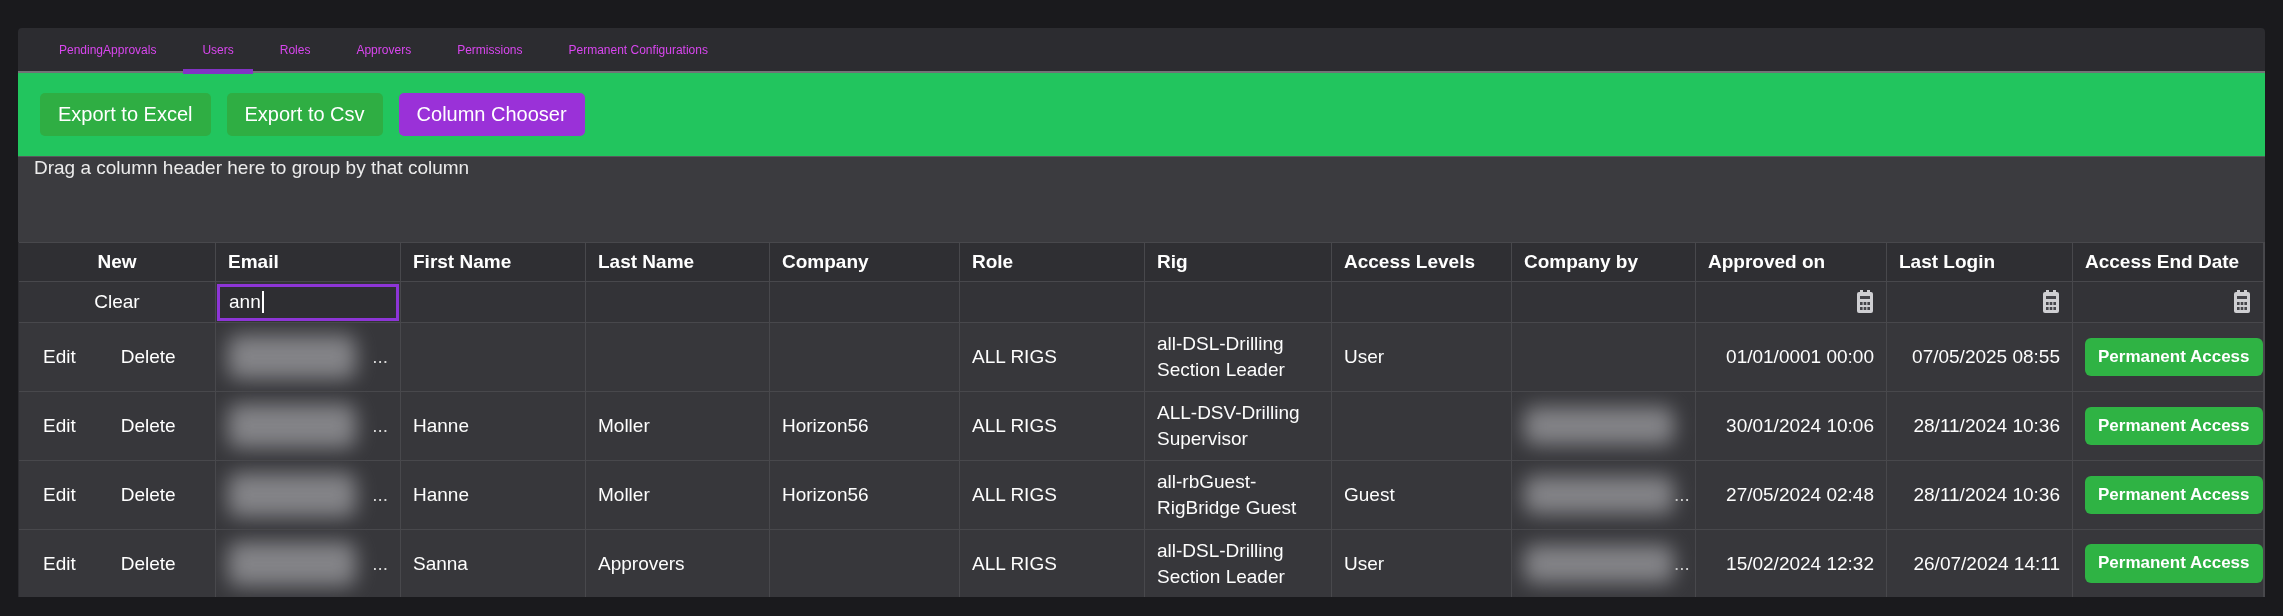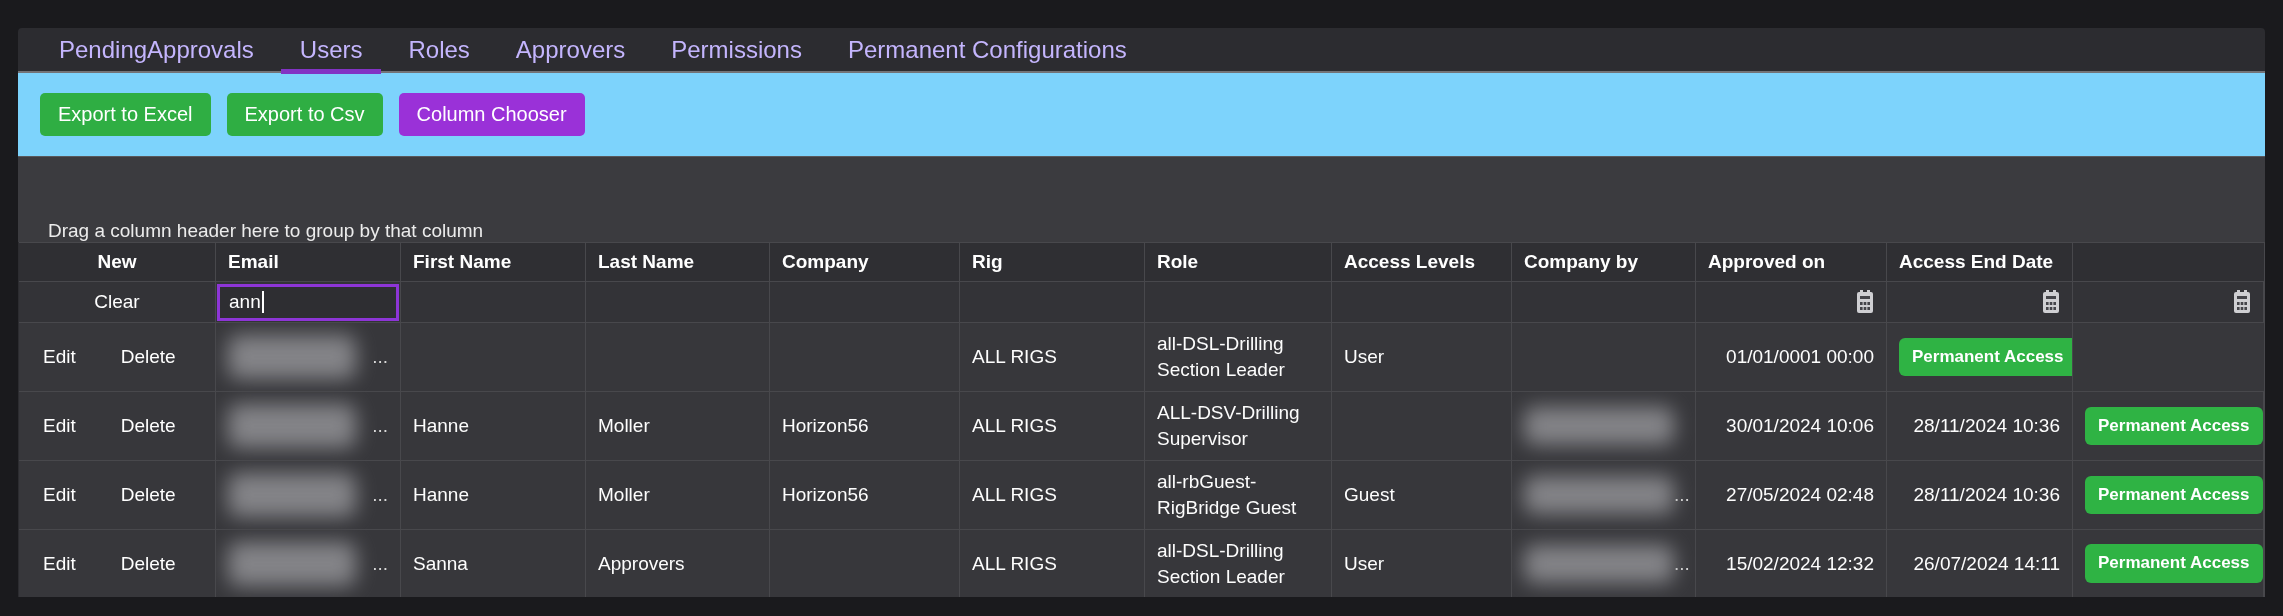--- a/index.html
+++ b/index.html
@@ -5,35 +5,35 @@
   * { margin:0; padding:0; box-sizing:border-box; }
   html,body { width:2283px; height:616px; background:#1a1a1d; overflow:hidden;
               font-family:"Liberation Sans", sans-serif; }
   .page { position:relative; width:2283px; height:616px; background:#1a1a1d; }
   .panel { position:absolute; left:18px; top:28px; width:2247px; }
 
   
   .tabbar { height:45px; background:#2c2c30; display:flex; align-items:center;
             border-bottom:2px solid #737377; padding-left:18px; border-radius:4px 4px 0 0; }
   .tab { position:relative; height:45px; display:flex; align-items:center;
-         padding:0 23px; color:#c4b5fd; font-size:24px; cursor:pointer; white-space:nowrap; }
+         padding:0 23px; color:#d946ef; font-size:12px; cursor:pointer; white-space:nowrap; }
   .tab.active::after { content:""; position:absolute; left:4px; right:4px; bottom:-2px;
                        height:5px; background:#8233c4; }
 
   
-  .toolbar { height:84px; background:#7dd3fc; display:flex; align-items:center;
+  .toolbar { height:84px; background:#22c55e; display:flex; align-items:center;
              gap:16px; padding-left:22px; border-bottom:1px solid #58585c; }
   .btn { border:none; border-radius:5px; color:#fff; font-size:20px;
          font-family:"Liberation Sans", sans-serif; padding:10px 18px; cursor:pointer; }
   .btn.green  { background:#2fae43; }
   .btn.purple { background:#9a31d8; }
 
   
-  .group-panel { height:85px; background:#3b3b3f; display:flex; align-items:flex-end;
-                 padding-left:30px; color:#ececec; font-size:19px; }
+  .group-panel { height:85px; background:#3b3b3f; display:flex; align-items:flex-start;
+                 padding-left:16px; color:#ececec; font-size:19px; }
 
   
   .grid { background:#37373b; border-right:1px solid #48484c; border-left:1px solid #2c2c30; }
   .grow { display:grid;
           grid-template-columns:197px 185px 185px 184px 190px 185px 187px 180px 184px 191px 186px 191px; }
   .cell { border-right:1px solid #48484c; display:flex; align-items:center;
           padding:0 12px; color:#fdfdfd; font-size:19px; overflow:hidden; line-height:1.35; }
   .cell.right { justify-content:flex-end; }
   .cell.center { justify-content:center; }
   .hdr-row { height:39px; background:#2f2f33; border-top:1px solid #48484c; }
@@ -89,25 +89,26 @@
 
     <div class="grid" id="grid">
         <div class="grow hdr-row">
           <div class="cell center">
             <a class="gridlink">New</a>
           </div>
           <div class="cell">Email</div>
           <div class="cell">First Name</div>
           <div class="cell">Last Name</div>
           <div class="cell">Company</div>
+          <div class="cell">Role</div>
           <div class="cell">Rig</div>
-          <div class="cell">Role</div>
           <div class="cell">Access Levels</div>
           <div class="cell">Company by</div>
           <div class="cell">Approved on</div>
+          <div class="cell">Last Login</div>
           <div class="cell">Access End Date</div>
         </div>
         <div class="grow flt-row">
           <div class="cell center">
             <a class="gridlink">Clear</a>
           </div>
           <div class="cell" style="padding: 0px; text-align: center;">
             <div class="flt-input">
               <span>ann</span>
               <span class="caret"></span>
@@ -179,20 +180,21 @@
             <span class="ellip">...</span>
           </div>
           <div class="cell"></div>
           <div class="cell"></div>
           <div class="cell"></div>
           <div class="cell">ALL RIGS</div>
           <div class="cell wrap2">all-DSL-Drilling Section Leader</div>
           <div class="cell">User</div>
           <div class="cell"></div>
           <div class="cell right">01/01/0001 00:00</div>
+          <div class="cell right">07/05/2025 08:55</div>
           <div class="cell">
             <span class="badge">Permanent Access</span>
           </div>
         </div>
         <div class="grow data-row">
           <div class="cell cmdcell">
             <a class="gridlink">Edit</a>
             <a class="gridlink">Delete</a>
           </div>
           <div class="cell">

